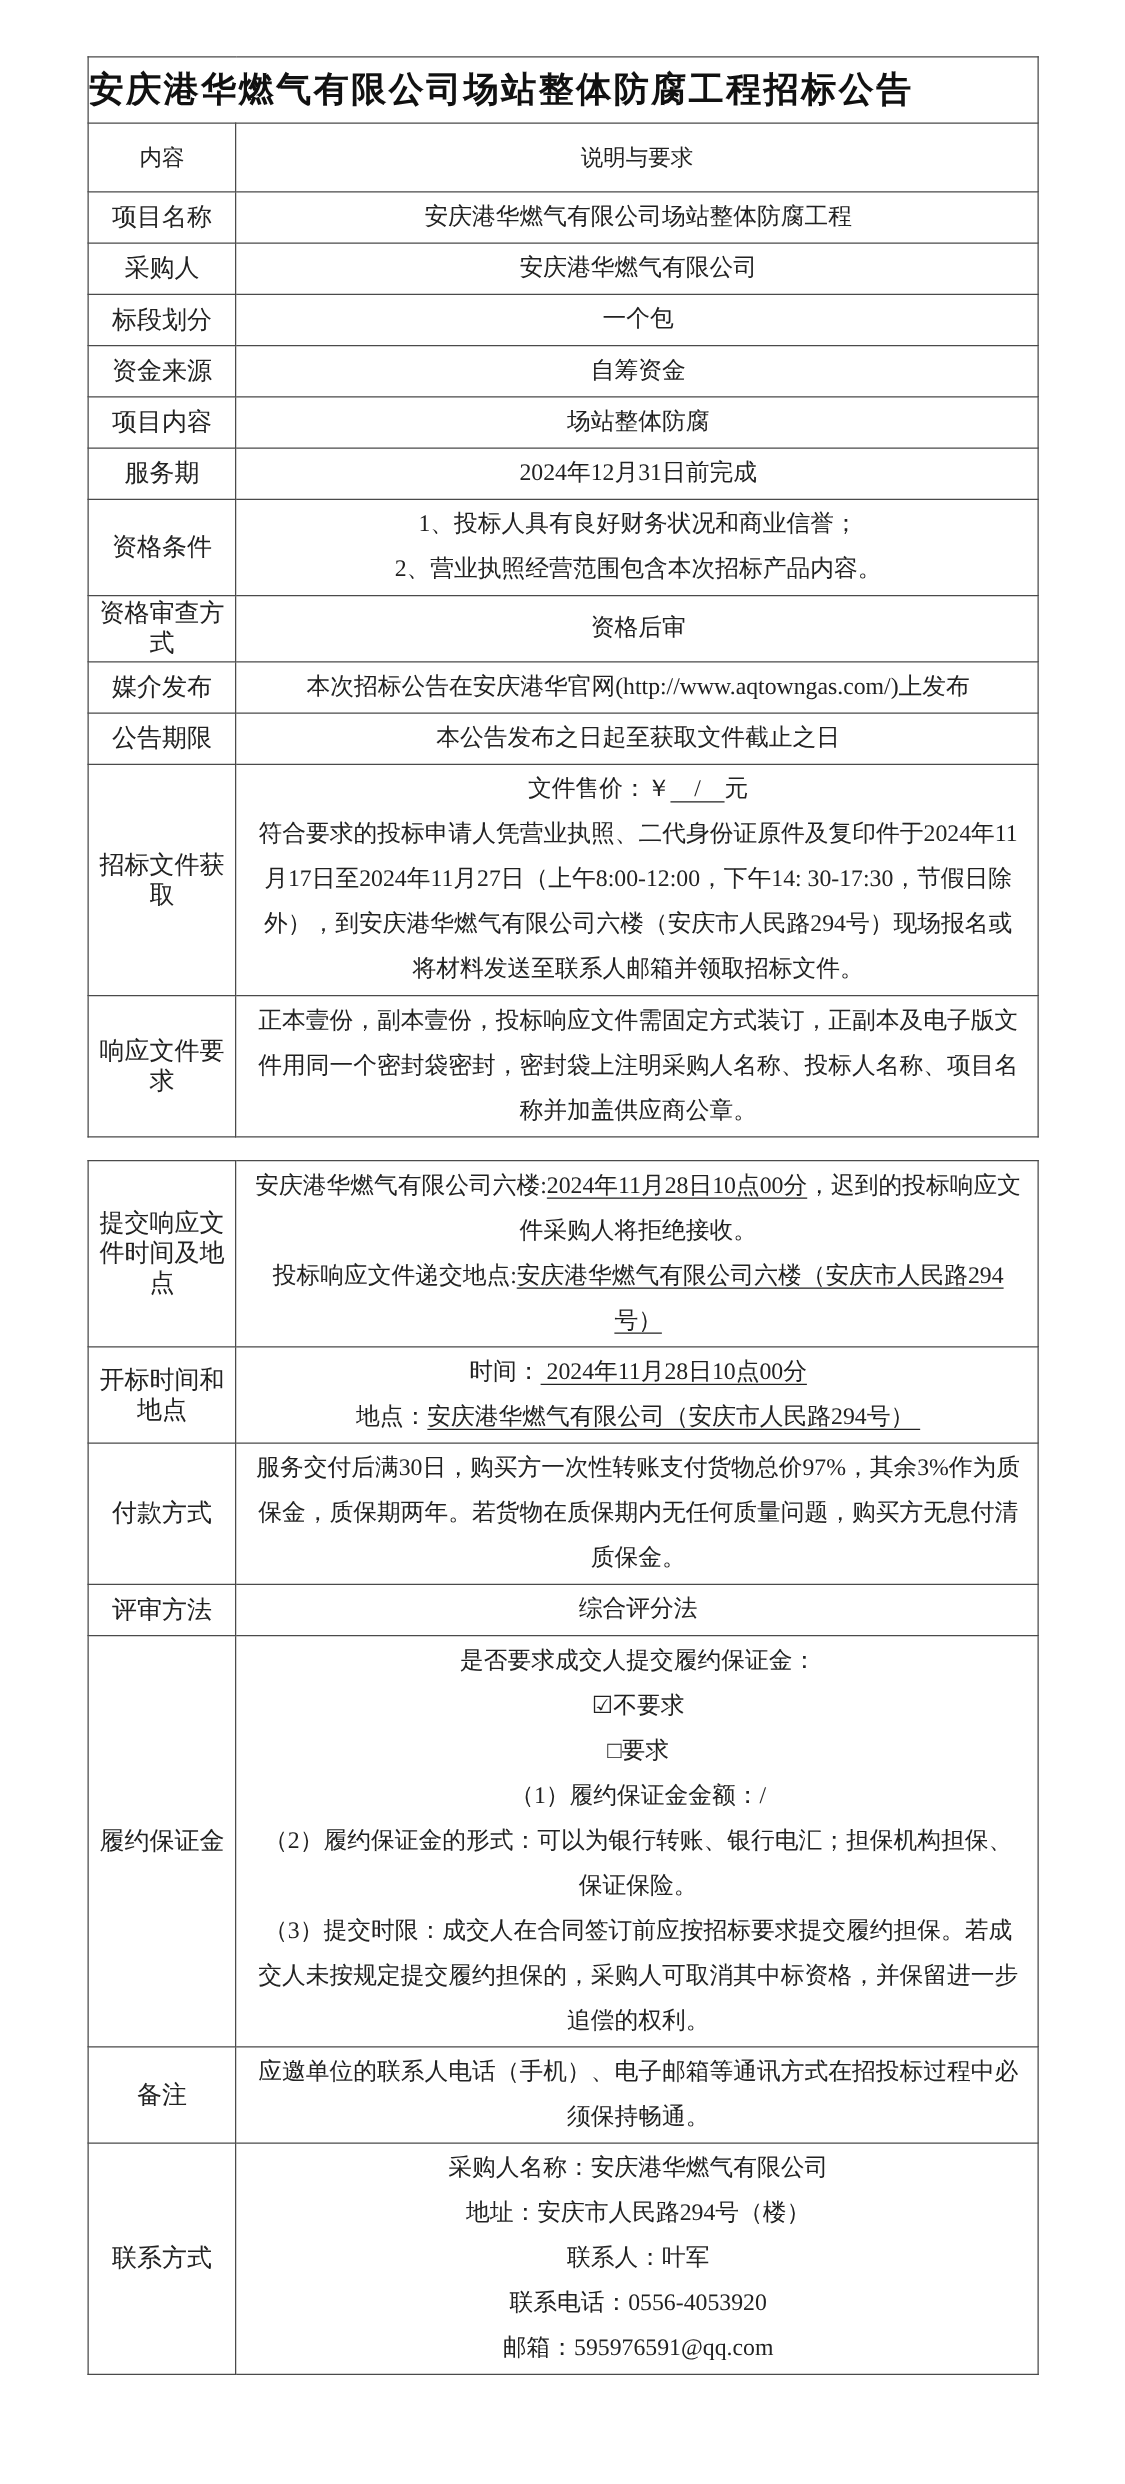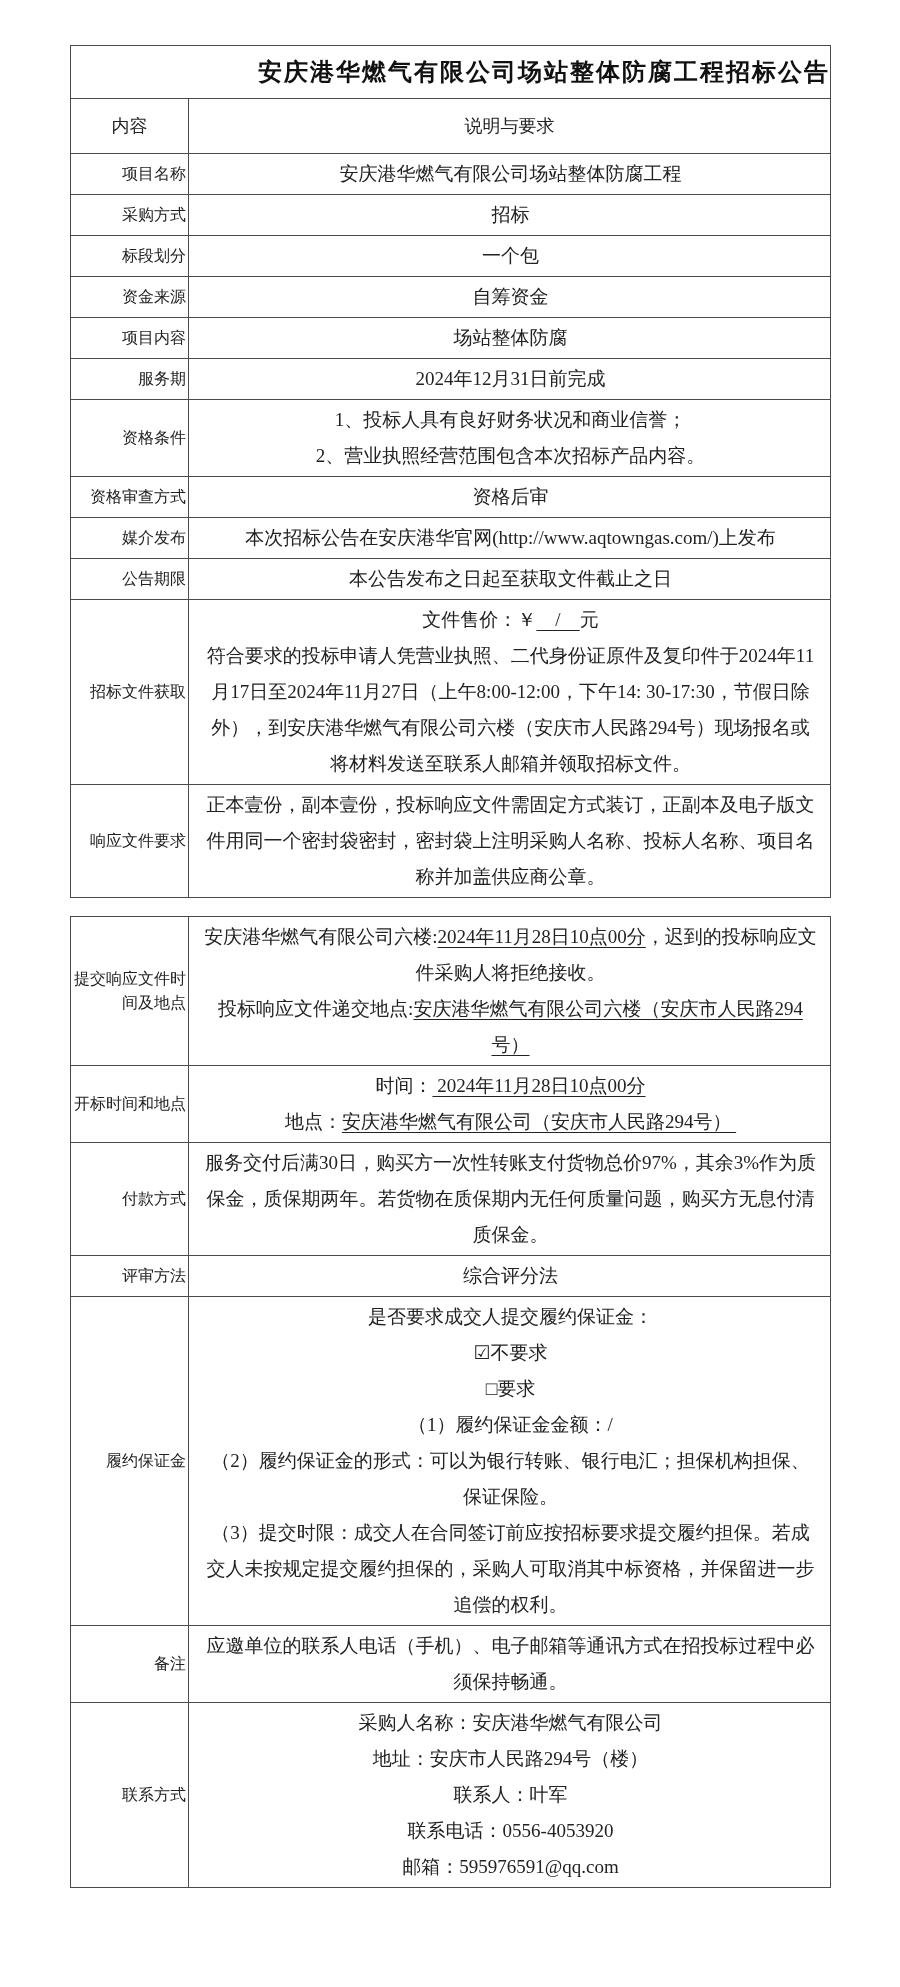--- a/index.html
+++ b/index.html
@@ -20,36 +20,36 @@
     table-layout:fixed;
     background:#ffffff;
   }
   col.c-label { width:118px; }
   td {
     border:1px solid #4a4a4a;
     vertical-align:middle;
     background:#ffffff;
   }
   .title-cell {
-    text-align:right;
-    font-size:24px;
+    text-align:left;
+    font-size:28px;
     font-weight:bold;
     height:53px;
     letter-spacing:2px;
     color:#111111;
   }
   .header-cell {
     text-align:center;
     font-size:18px;
     height:30px;
     padding:15px 4px;
   }
   .label-cell {
-    text-align:right;
-    font-size:16px;
+    text-align:center;
+    font-size:20px;
     line-height:24px;
     padding:2px 2px;
   }
   .value-cell {
     font-size:19px;
     padding:2px 12px 2px 14px;
   }
   .line {
     line-height:36px;
     text-align:center;
@@ -76,23 +76,23 @@
         <td class="header-cell">内容</td>
         <td class="header-cell">说明与要求</td>
       </tr>
     <tr>
           <td class="label-cell">项目名称</td>
           <td class="value-cell">
             <div class="line"><span>安庆港华燃气有限公司场站整体防腐工程</span></div>
           </td>
         </tr>
         <tr>
-          <td class="label-cell">采购方式</td>
-          <td class="value-cell">
-            <div class="line"><span>招标</span></div>
+          <td class="label-cell">采购人</td>
+          <td class="value-cell">
+            <div class="line"><span>安庆港华燃气有限公司</span></div>
           </td>
         </tr>
         <tr>
           <td class="label-cell">标段划分</td>
           <td class="value-cell">
             <div class="line"><span>一个包</span></div>
           </td>
         </tr>
         <tr>
           <td class="label-cell">资金来源</td>

